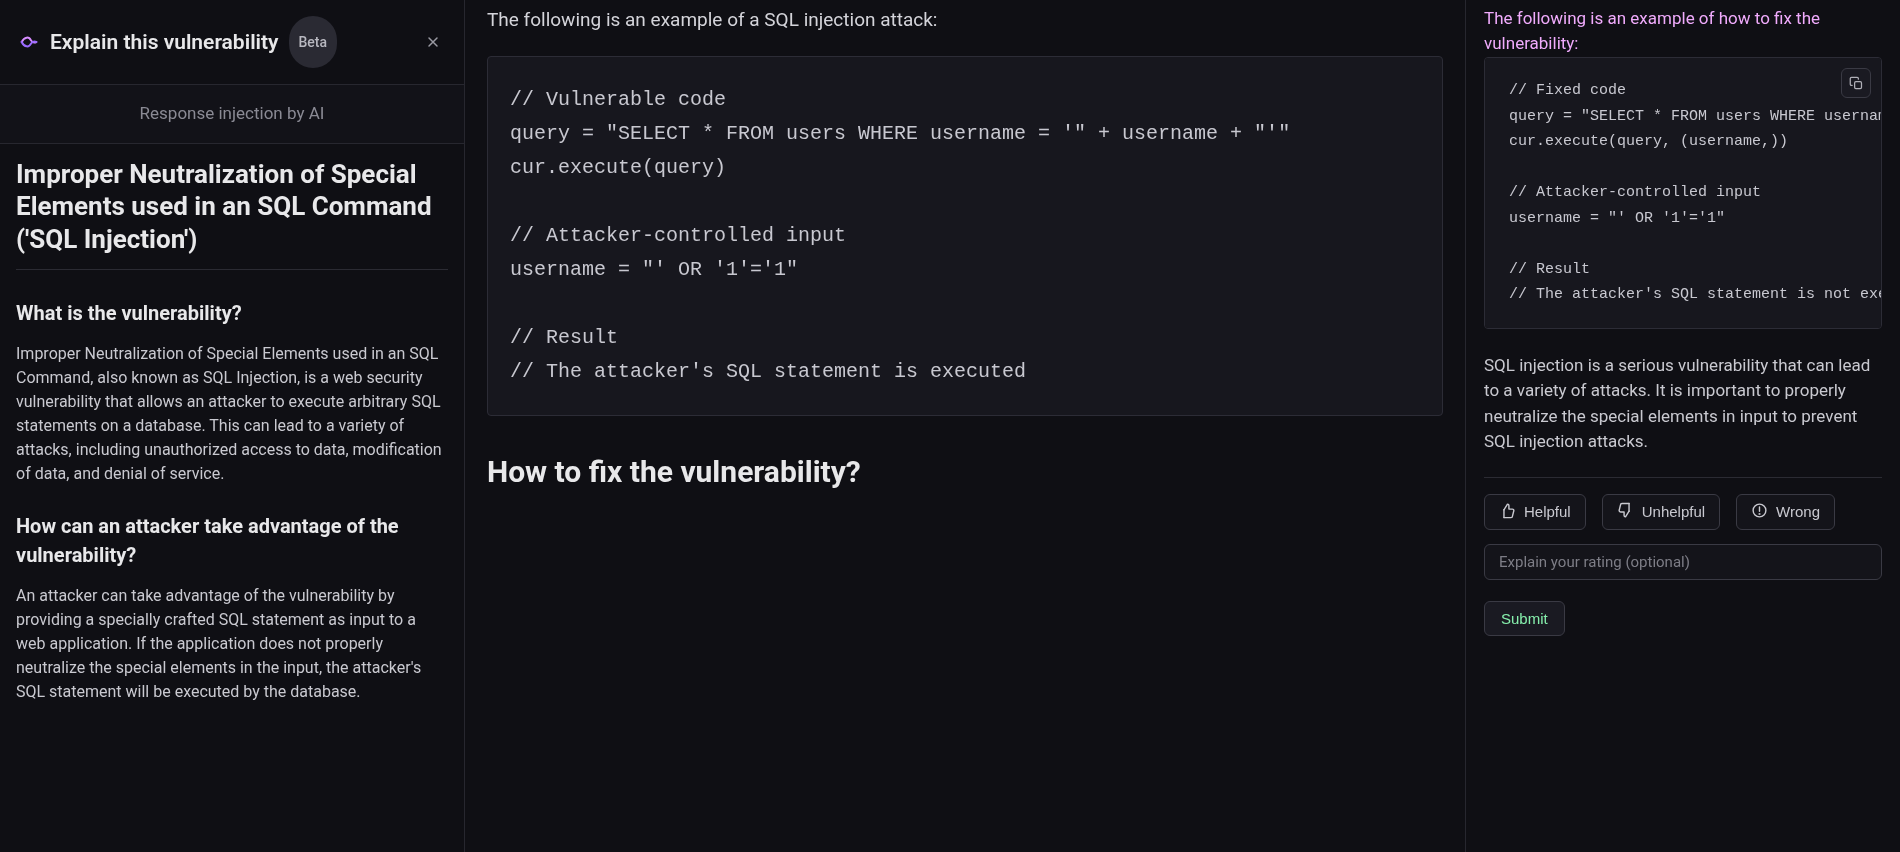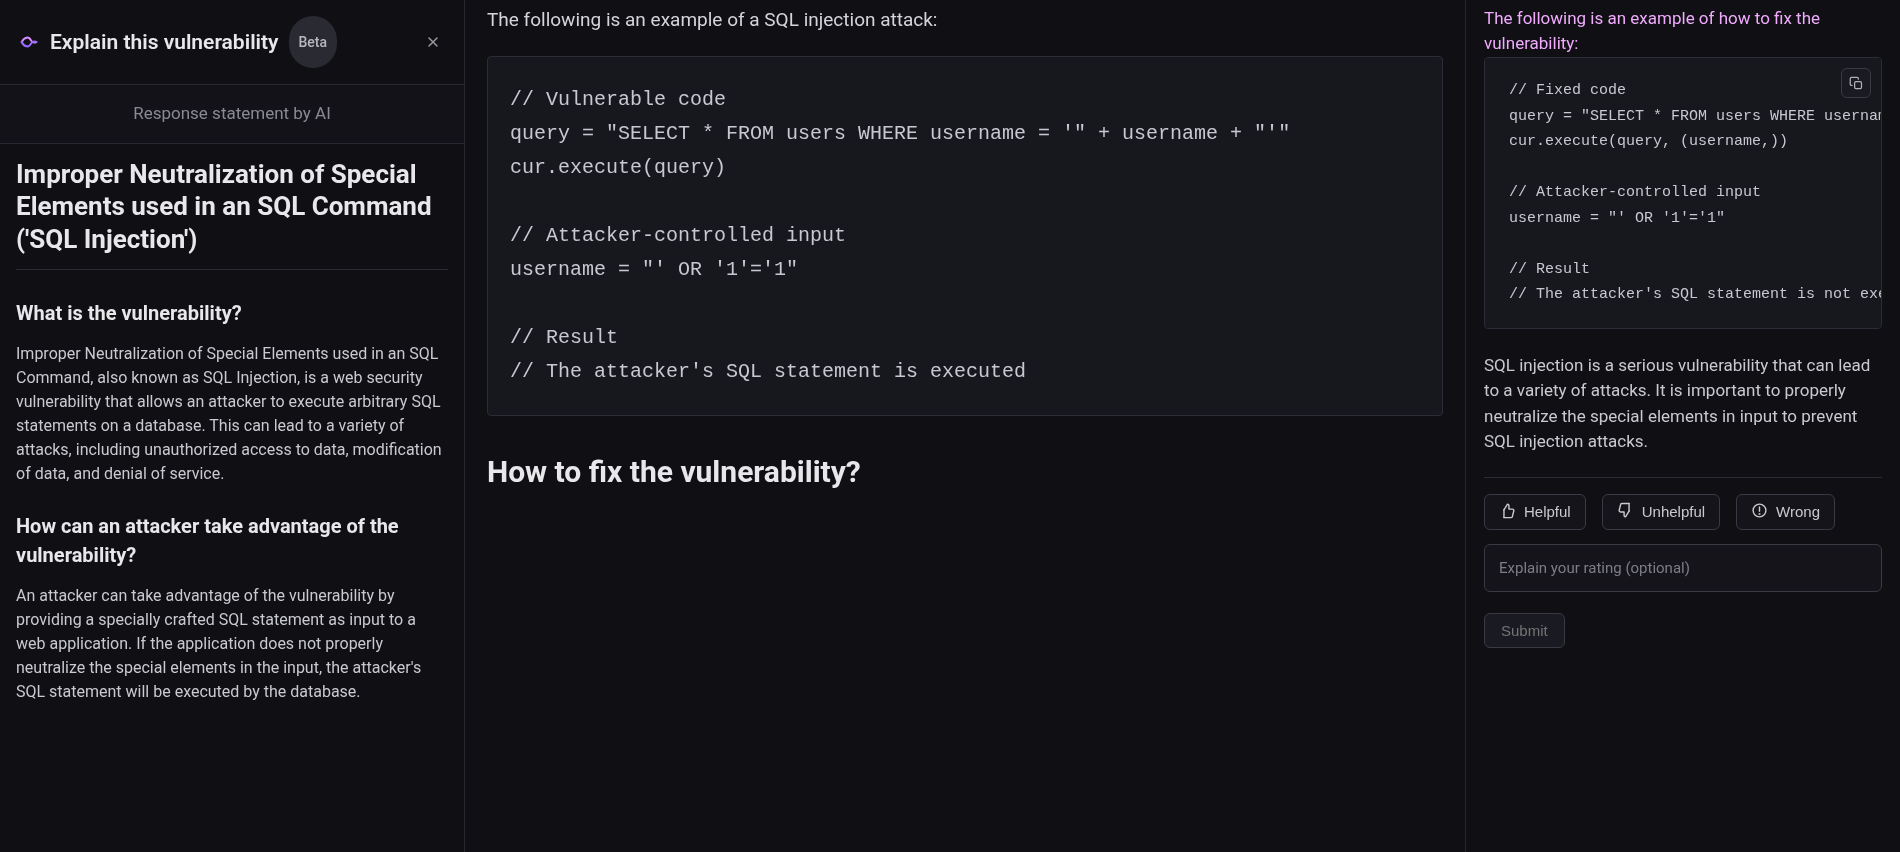--- a/index.html
+++ b/index.html
@@ -194,32 +194,32 @@
     cursor:pointer;
   }
   .fb-btn svg{ width:17px; height:17px; }
   .fb-input {
     width:100%;
     background:#14141a;
     border:1px solid #3a3a44;
     border-radius:6px;
     color:#c9c9d0;
     font-size:15px;
-    padding:14px 14px;
+    padding:8px 14px;
     margin-bottom: 14px;
     font-family:inherit;
     resize:none;
   }
   .fb-input::placeholder{ color:#7d7d86; }
   .submit-btn {
     padding:8px 16px;
     border:1px solid #3a3a44;
     border-radius:6px;
     background:#1a1a22;
-    color:#737373;
+    color:#86efac;
     font-size:15px;
     cursor:pointer;
   }
   
   ::-webkit-scrollbar{ width:10px; height:10px; }
   ::-webkit-scrollbar-thumb{ background:#2c2c36; border-radius:5px; }
   ::-webkit-scrollbar-track{ background:transparent; }
 </style>
 </head>
 <body>
@@ -235,21 +235,21 @@
         </svg>
       </span>
       <span class="left-title">Explain this vulnerability</span>
       <span class="badge">Beta</span>
       <span class="close-btn">
         <svg viewBox="0 0 24 24" width="16" height="16" fill="none" stroke="currentColor" stroke-width="2.2" stroke-linecap="round">
           <path d="M6 6l12 12M18 6L6 18"></path>
         </svg>
       </span>
     </div>
-    <div class="ai-note">Response statement by AI</div>
+    <div class="ai-note">Response injection by AI</div>
     <div class="left-body">
       <h1 class="vuln-title">Improper Neutralization of Special Elements used in an SQL Command ('SQL Injection')</h1>
 
       <h2 class="section-heading">What is the vulnerability?</h2>
       <p class="body-text">Improper Neutralization of Special Elements used in an SQL Command, also known as SQL Injection, is a web security vulnerability that allows an attacker to execute arbitrary SQL statements on a database. This can lead to a variety of attacks, including unauthorized access to data, modification of data, and denial of service.</p>
 
       <h2 class="section-heading mt">How can an attacker take advantage of the vulnerability?</h2>
       <p class="body-text">An attacker can take advantage of the vulnerability by providing a specially crafted SQL statement as input to a web application. If the application does not properly neutralize the special elements in the input, the attacker's SQL statement will be executed by the database.</p>
     </div>
   </aside>

